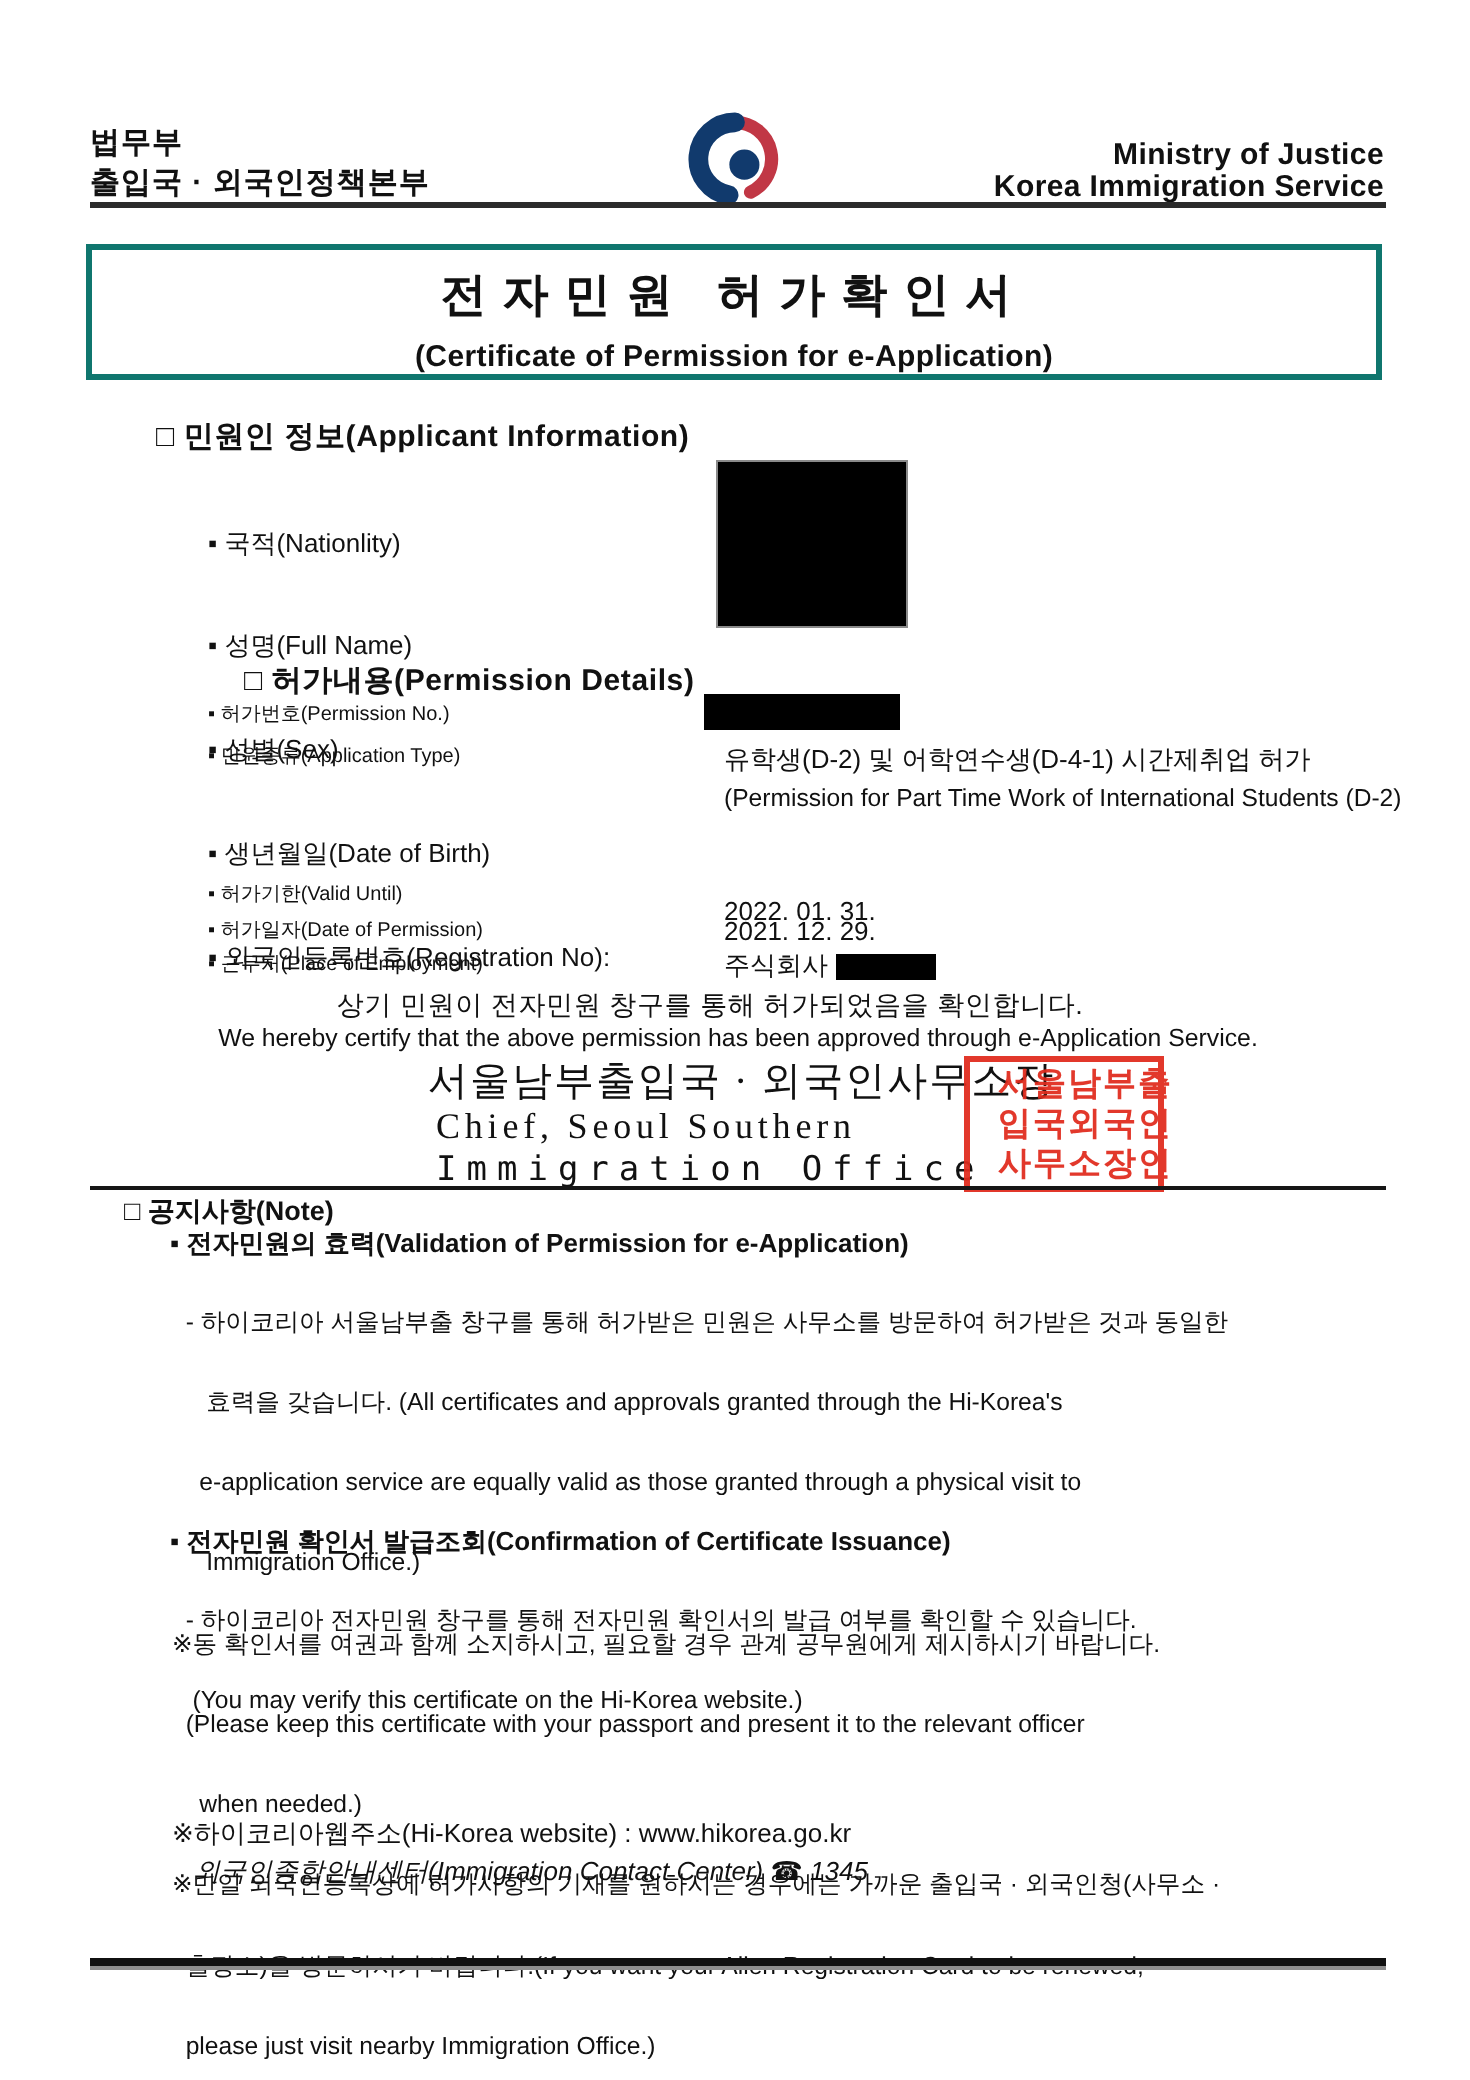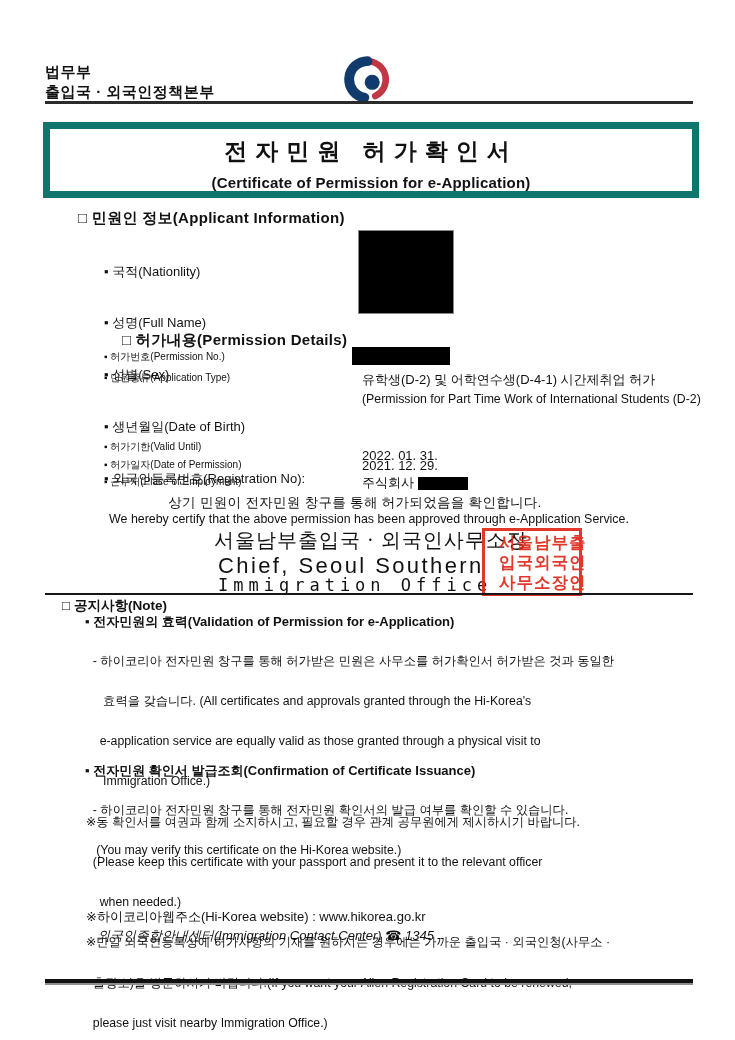--- a/index.html
+++ b/index.html
@@ -8,38 +8,38 @@
     font-family:"Liberation Sans","DejaVu Sans",sans-serif;color:#111;
     overflow:hidden;margin:0 auto;
   }
   .abs{position:absolute;}
   
   .hdr-left{left:45px;top:62px;font-size:15px;font-weight:700;line-height:20px;letter-spacing:.5px;}
   .hdr-right{right:43px;top:70px;font-size:15px;font-weight:700;line-height:15.5px;text-align:right;letter-spacing:.2px;}
   .hdr-rule{left:45px;top:101px;width:648px;height:3px;background:#2b2b2b;}
   .logo{left:344px;top:56px;width:47px;height:47px;}
   
-  .title-box{left:43px;top:122px;width:642px;height:62px;border:7px solid #0f766e;text-align:center;}
+  .title-box{left:43px;top:122px;width:642px;height:62px;border:3px solid #0f766e;text-align:center;}
   .title-ko{margin-top:7px;font-size:23px;font-weight:700;letter-spacing:8px;}
   .title-en{margin-top:7px;font-size:15px;font-weight:700;letter-spacing:.2px;}
   
   .sec-head{font-size:15px;font-weight:700;letter-spacing:.3px;}
   .bullet-list{left:104px;top:228px;font-size:13px;line-height:17.3px;white-space:pre;}
   .redact-big{left:358px;top:230px;width:94px;height:82px;background:#000;border:1px solid #8a8a8a;}
   .row-label{font-size:10px;white-space:pre;}
   .redact-no{left:352px;top:347px;width:98px;height:18px;background:#000;}
   .val{font-size:13px;white-space:pre;}
   .val-en{font-size:12.3px;}
   .emp-row{left:362px;top:474px;display:flex;align-items:center;font-size:13px;}
   .redact-emp{display:inline-block;width:50px;height:13px;background:#000;margin-left:4px;}
   .certify-ko{left:45px;top:494px;width:620px;text-align:center;font-size:13.5px;letter-spacing:.3px;}
   .certify-en{left:45px;top:512px;width:648px;text-align:center;font-size:12.4px;}
   
   .sig-ko{left:214px;top:527px;font-family:"Liberation Serif","DejaVu Serif",serif;font-size:20px;letter-spacing:1px;}
-  .sig-en1{left:218px;top:553px;font-family:Liberation Sans, sans-serif;font-size:22px;letter-spacing:2.4px;}
+  .sig-en1{left:218px;top:553px;font-family:Liberation Serif, serif;font-size:18px;letter-spacing:2.4px;}
   .sig-en2{left:218px;top:575px;font-family:"DejaVu Sans Mono","Liberation Mono",monospace;font-size:17px;letter-spacing:5px;}
   .stamp{
     left:482px;top:528px;width:66px;height:60px;border:3px solid #e02a1c;
     color:#e02a1c;font-size:16.5px;font-weight:700;line-height:20px;text-align:center;
     letter-spacing:1px;padding:1px 14px;opacity:.93;background:rgba(255,255,255,.0);white-space:pre;
   }
   .divider{left:45px;top:593px;width:648px;height:2px;background:#161616;}
   
   .note-head{left:62px;top:597px;font-size:13.5px;font-weight:700;}
   .note-g1-title{left:85px;top:613px;font-size:13px;font-weight:700;}
@@ -62,20 +62,24 @@
   </div>
 
   <div class="abs logo">
     <svg viewBox="0 0 100 100" width="47" height="47">
       <path d="M 50 11 A 39 39 0 0 1 66.5 85.3" fill="none" stroke="#c13745" stroke-width="14" stroke-linecap="round"></path>
       <path d="M 50 11 A 39 39 0 0 0 43.2 88.4" fill="none" stroke="#113a6d" stroke-width="21" stroke-linecap="round"></path>
       <circle cx="60" cy="56" r="16" fill="#113a6d"></circle>
     </svg>
   </div>
 
+  <div class="abs hdr-right">
+    <div>Ministry of Justice</div>
+    <div>Korea Immigration Service</div>
+  </div>
 
   <div class="abs hdr-rule"></div>
 
   <div class="abs title-box">
     <div class="title-ko">전자민원  허가확인서</div>
     <div class="title-en">(Certificate of Permission for e-Application)</div>
   </div>
 
   <div class="abs sec-head" style="left:78px;top:209px;">□ 민원인 정보(Applicant Information)</div>
   <div class="abs bullet-list">
@@ -116,21 +120,21 @@
   <div class="abs sig-en2">Immigration Office</div>
   <div class="abs stamp">서울남부출
 입국외국인
 사무소장인</div>
 
   <div class="abs divider"></div>
 
   <div class="abs note-head">□ 공지사항(Note)</div>
   <div class="abs note-g1-title">▪ 전자민원의 효력(Validation of Permission for e-Application)</div>
   <div class="abs note-g1">
-    <div>  - 하이코리아 전자민원 창구를 통해 허가받은 민원은 사무소를 허가확인서 허가받은 것과 동일한</div>
+    <div>  - 하이코리아 서울남부출 창구를 통해 허가받은 민원은 사무소를 방문하여 허가받은 것과 동일한</div>
     <div>     효력을 갖습니다. (All certificates and approvals granted through the Hi-Korea's</div>
     <div>    e-application service are equally valid as those granted through a physical visit to</div>
     <div>     Immigration Office.)</div>
     <div>※동 확인서를 여권과 함께 소지하시고, 필요할 경우 관계 공무원에게 제시하시기 바랍니다.</div>
     <div>  (Please keep this certificate with your passport and present it to the relevant officer</div>
     <div>    when needed.)</div>
     <div>※만일 외국인등록상에 허가사항의 기재를 원하시는 경우에는 가까운 출입국 · 외국인청(사무소 ·</div>
     <div>  출장소)을 방문하시기 바랍니다.(If you want your Alien Registration Card to be renewed,</div>
     <div>  please just visit nearby Immigration Office.)</div>
   </div>

